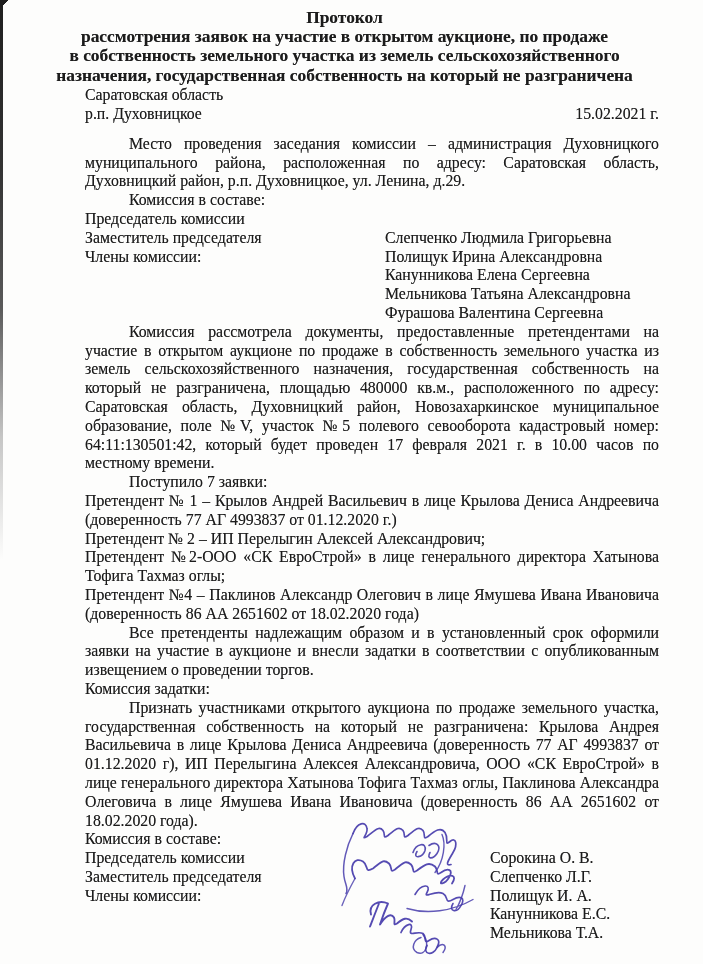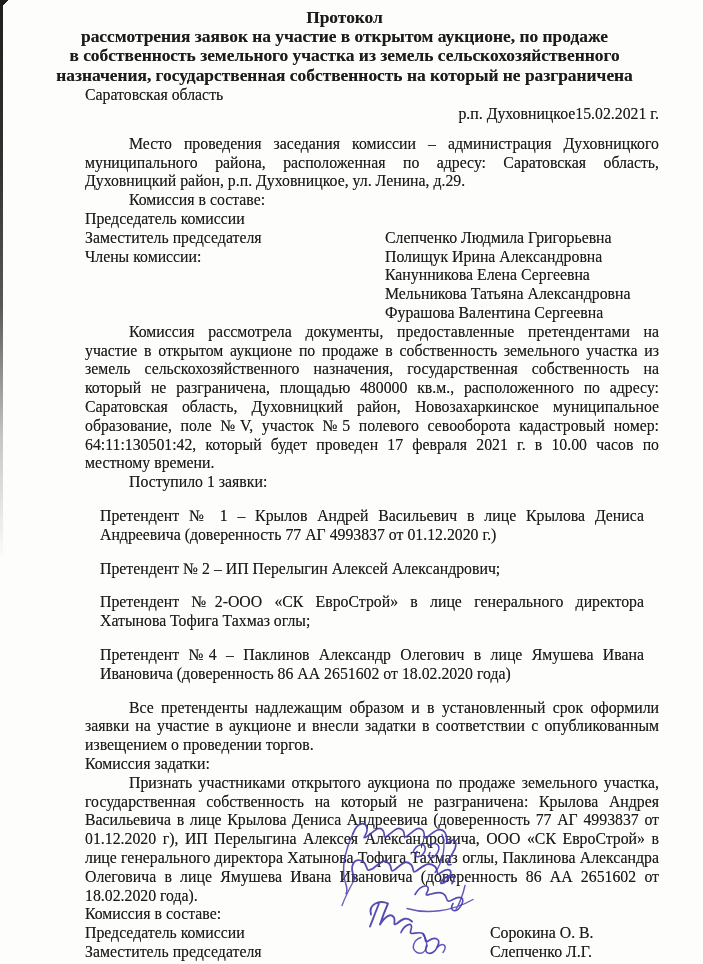--- a/index.html
+++ b/index.html
@@ -38,35 +38,35 @@
   .title {
     margin-left: -85px; margin-right: -30px; 
     text-align: center;
     font-weight: bold;
     font-size: 17.4px;
     line-height: 19.2px;
   }
   .meta-line { line-height: 19px; }
   .place-date {
     display: flex;
-    justify-content: flex-end;
+    justify-content: space-between;
     line-height: 19px;
   }
   p.body {
     margin: 0;
     text-align: justify;
     text-align-last: left;
   }
   p.indent { text-indent: 44px; }
   .mt { margin-top: 12px !important; }
   .heading-indent { text-indent: 44px; }
   .row { display: flex; }
   .row .role { width: 300px; flex: 0 0 300px; }
   .sig-row .role { width: 405px; flex: 0 0 405px; }
-  .applicant { margin: 15px; text-align: justify; text-align-last: left; }
+  .applicant { margin: 0; text-align: justify; text-align-last: left; }
   
   .signatures {
     position: absolute;
     left: 295px; top: 812px;
     width: 190px; height: 148px;
     pointer-events: none;
   }
   .signatures path {
     fill: none;
     stroke: var(--ink, #463cab);
@@ -122,21 +122,21 @@
         <span class="name">Мельникова Татьяна Александровна</span>
       </div>
       <div class="row">
         <span class="role"></span>
         <span class="name">Фурашова Валентина Сергеевна</span>
       </div>
     </div>
 
     <p class="body indent">Комиссия рассмотрела документы, предоставленные претендентами на участие в открытом аукционе по продаже в собственность земельного участка из земель сельскохозяйственного назначения, государственная собственность на который не разграничена, площадью 480000 кв.м., расположенного по адресу: Саратовская область, Духовницкий район, Новозахаркинское муниципальное образование, поле №V, участок №5 полевого севооборота кадастровый номер: 64:11:130501:42, который будет проведен 17 февраля 2021 г. в 10.00 часов по местному времени.</p>
 
-    <div class="heading-indent">Поступило 1 заявки:</div>
+    <div class="heading-indent">Поступило 7 заявки:</div>
 
     <div>
       <p class="applicant">Претендент № 1 – Крылов Андрей Васильевич в лице Крылова Дениса Андреевича (доверенность 77 АГ 4993837 от 01.12.2020 г.)</p>
       <p class="applicant">Претендент № 2 – ИП Перелыгин Алексей Александрович;</p>
       <p class="applicant">Претендент №2-ООО «СК ЕвроСтрой» в лице генерального директора Хатынова Тофига Тахмаз оглы;</p>
       <p class="applicant">Претендент №4 – Паклинов Александр Олегович в лице Ямушева Ивана Ивановича (доверенность 86 АА 2651602 от 18.02.2020 года)</p>
     </div>
 
     <p class="body indent">Все претенденты надлежащим образом и в установленный срок оформили заявки на участие в аукционе и внесли задатки в соответствии с опубликованным извещением о проведении торгов.</p>
 

